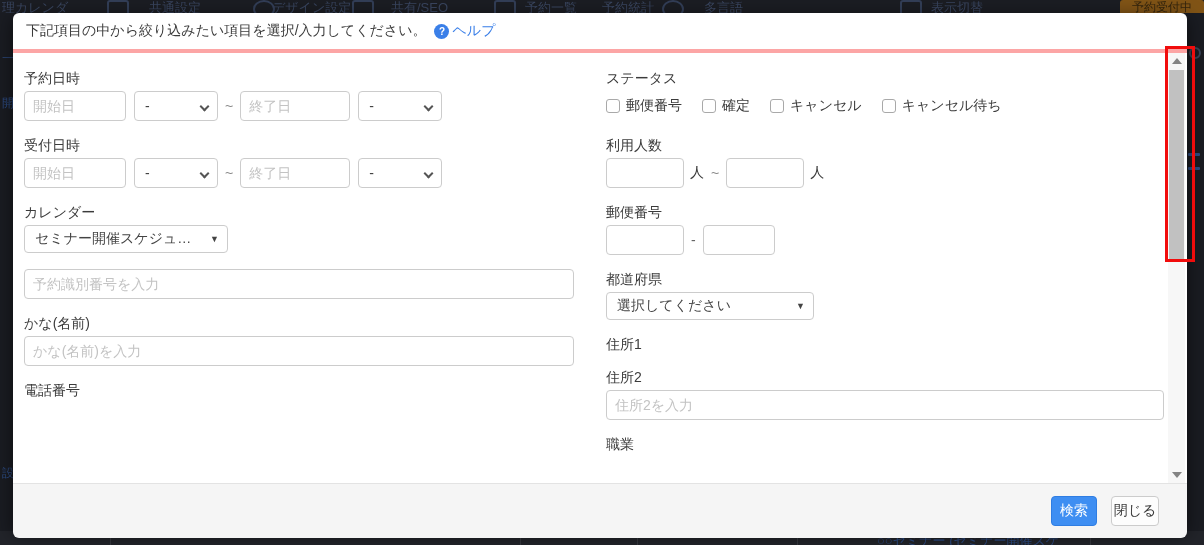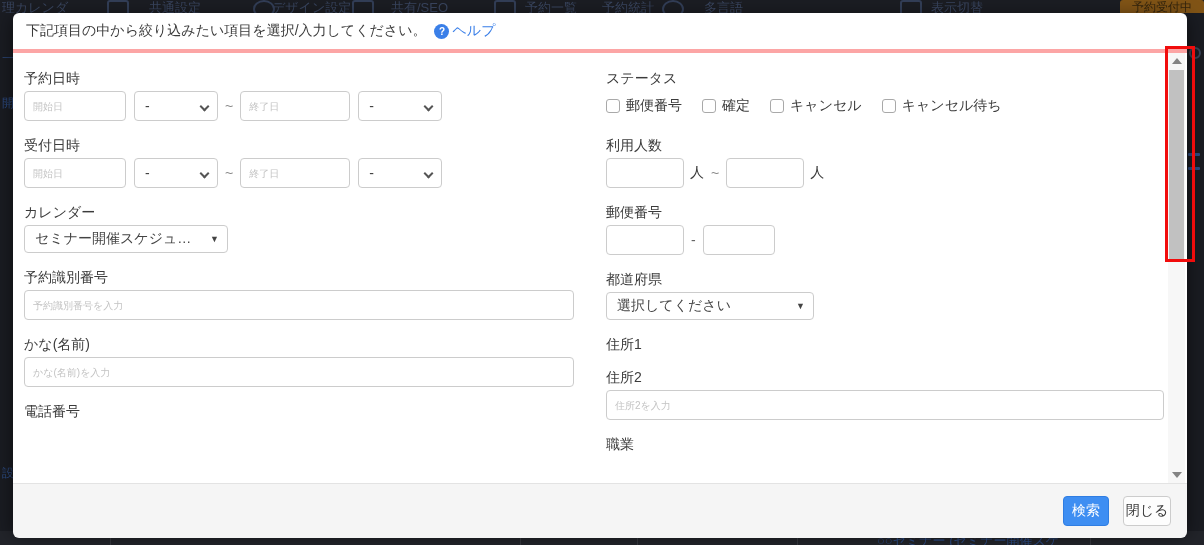--- a/index.html
+++ b/index.html
@@ -29,21 +29,21 @@
   .m-header .instruction { font-size:14px; color:#3b3b3b; }
   .help-ico { width:15px; height:15px; border-radius:50%; background:#3a7fe8; color:#fff; font-size:10px; font-weight:bold;
     display:inline-flex; align-items:center; justify-content:center; margin:0 3px 0 8px; }
   .help-link { font-size:14px; color:#3a7fe8; text-decoration:none; }
   .m-body { position:relative; height:430px; overflow:hidden; }
   .cols { display:flex; gap:32px; padding:17px 0 0 11px; align-items:flex-start; }
   .col-l { width:550px; } .col-r { width:558px; }
   .fgroup { margin-bottom:16px; }
   .flabel { display:block; font-size:14px; color:#3b3b3b; line-height:17px; margin-bottom:4px; }
   .ctrl-row { display:flex; align-items:center; }
-  input[type="text"] { border:1px solid #ccc; border-radius:4px; height:30px; font-size:10px; color:#444;
+  input[type="text"] { border:1px solid #ccc; border-radius:4px; height:30px; font-size:14px; color:#444;
     padding:0 8px; font-family:inherit; outline:none; background:#fff; }
   input[type="text"]::placeholder { color:#c3c3c3; opacity:1; }
   .inp-date1 { width:102px; } .inp-date2 { width:110px; }
   .inp-wide { width:100%; height:28px; }
   .inp-num { width:78px; } .inp-zip2 { width:72px; }
   .tilde { color:#888; font-size:14px; margin:0 7px; }
   .unit { font-size:14px; color:#3b3b3b; margin-left:6px; }
   .unit-pre { margin-right:7px; }
   .zipdash { color:#666; font-size:14px; margin:0 7px; }
   .sel { position:relative; border:1px solid #ccc; border-radius:4px; height:30px; display:flex; align-items:center;
@@ -60,21 +60,21 @@
   .cb-box { width:14px; height:14px; border:1px solid #a9a9a9; border-radius:3px; background:#fff; margin-right:6px; flex:0 0 auto; }
   .cb-label { font-size:14px; color:#3b3b3b; }
   
   .sbar { position:absolute; right:2px; top:0; width:17px; height:430px; background:#f7f7f7; }
   .sb-up, .sb-down { position:absolute; left:4px; width:0; height:0; border-left:5px solid transparent; border-right:5px solid transparent; }
   .sb-up { top:5px; border-bottom:6px solid #848484; }
   .sb-down { bottom:5px; border-top:6px solid #848484; }
   .sb-thumb { position:absolute; left:1px; top:17px; width:15px; height:191px; background:#c1c1c1; }
   
   .m-footer { height:55px; background:#f5f5f5; border-top:1px solid #e3e3e3; border-radius:0 0 6px 6px;
-    display:flex; align-items:center; justify-content:flex-end; padding-right:16px; gap:14px; }
+    display:flex; align-items:center; justify-content:flex-end; padding-right:28px; gap:14px; }
   .btn { height:30px; border-radius:4px; font-size:14px; font-family:inherit; cursor:pointer; }
   .btn-search { width:46px; background:#3e8ef2; border:1px solid #2f7de2; color:#fff; }
   .btn-close { width:48px; background:#fdfdfd; border:1px solid #ccc; color:#3b3b3b; }
   
   .annot { position:absolute; left:1165px; top:46px; width:30px; height:216px; border:3px solid #f10c0c; z-index:20; pointer-events:none; }
 </style>
 </head>
 <body>
 
 <div class="bd-nav">
@@ -166,21 +166,20 @@
           <span class="flabel">カレンダー</span>
           <div class="ctrl-row">
             <div class="sel sel-custom sel-cal">
               <span class="sel-value">セミナー開催スケジュール…</span>
               <span class="sel-tri">▼</span>
             </div>
           </div>
         </div>
 
         <div class="fgroup">
-          <span class="flabel">予約識別番号</span>
           <input type="text" class="inp-wide" placeholder="予約識別番号を入力" style="">
         </div>
 
 
         <div class="fgroup">
           <span class="flabel">かな(名前)</span>
           <input type="text" class="inp-wide" placeholder="かな(名前)を入力" style="">
         </div>
 
         <div class="fgroup">

